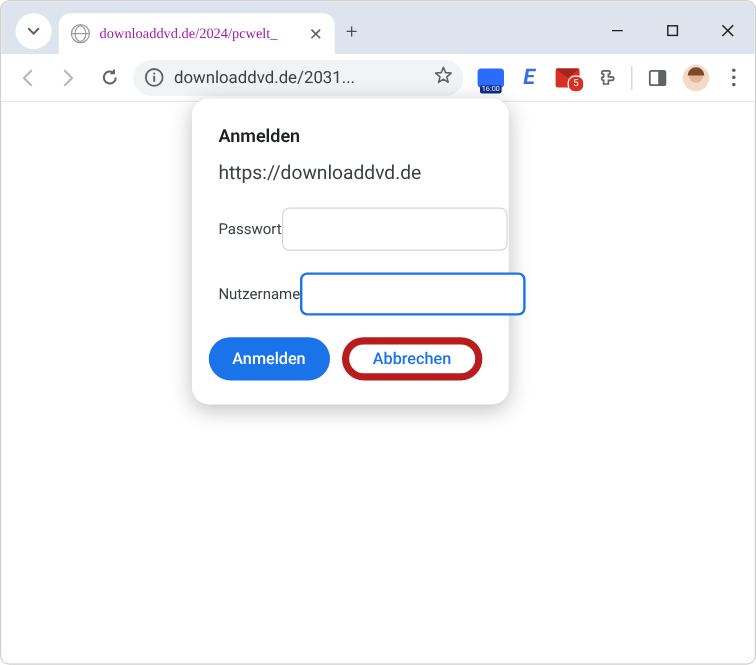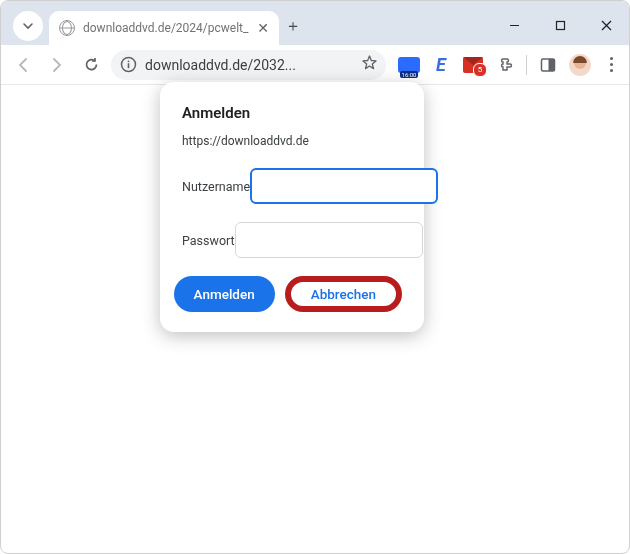--- a/index.html
+++ b/index.html
@@ -4,21 +4,21 @@
 <style>
   * { box-sizing: border-box; margin: 0; padding: 0; font-family: "Segoe UI", Roboto, Arial, sans-serif; }
   body { width: 630px; height: 554px; background: #fff; border: 1px solid #cfcfcf; border-radius: 8px; overflow: hidden; position: relative; }
   .titlebar { height: 44px; background: #dee4ee; display: flex; align-items: flex-end; }
   .tab-group { display: flex; align-items: center; padding-left: 6px; }
   .dropdown-chip { width: 30px; height: 30px; border-radius: 15px; background: #fff; display: flex; align-items: center; justify-content: center; margin: 0 6px 4px 6px; }
   .tab { height: 34px; background: #fff; border-radius: 10px 10px 0 0; display: flex; align-items: center; padding: 0 10px 0 10px; gap: 8px; min-width: 230px; margin-bottom: 0; }
   .favicon { width: 16px; height: 16px; border: 1.5px solid #9a9a9a; border-radius: 50%; position: relative; }
   .favicon::before { content: ""; position: absolute; left: 0; right: 0; top: 50%; border-top: 1.5px solid #9a9a9a; transform: translateY(-50%); }
   .favicon::after { content: ""; position: absolute; top: 0; bottom: 0; left: 50%; width: 8px; border: 1.5px solid #9a9a9a; border-radius: 50%; transform: translateX(-50%); }
-  .tab-title { font-size: 12px; color: #737373; flex: 1; white-space: nowrap; overflow: hidden; }
+  .tab-title { font-size: 12px; color: #a21caf; flex: 1; white-space: nowrap; overflow: hidden; font-family: Liberation Serif, serif; }
   .tab-close { font-size: 14px; color: #5f6368; }
   .new-tab { width: 28px; height: 28px; display: flex; align-items: center; justify-content: center; color: #4a4a4a; font-size: 16px; margin-bottom: 4px; }
   .win-controls { margin-left: auto; display: flex; }
   .win-btn { width: 46px; height: 40px; display: flex; align-items: center; justify-content: center; color: #222; }
   .toolbar { height: 40px; background: #fff; display: flex; align-items: center; padding: 0 8px; gap: 6px; border-bottom: 1px solid #e8e8e8; }
   .tb-btn { width: 28px; height: 28px; display: flex; align-items: center; justify-content: center; color: #5f6368; border-radius: 14px; }
   .tb-btn.disabled { color: #b8b8b8; }
   .omnibox { flex: 1; height: 30px; background: #f1f3f4; border-radius: 16px; display: flex; align-items: center; padding: 0 8px; gap: 8px; }
   .omnibox .site-icon { width: 18px; height: 18px; display: flex; align-items: center; justify-content: center; }
   .omnibox .url { font-size: 14px; color: #3c4043; flex: 1; white-space: nowrap; overflow: hidden; }
@@ -33,21 +33,21 @@
   .puzzle svg, .side svg { width: 18px; height: 18px; }
   .avatar { width: 22px; height: 22px; border-radius: 50%; background: #f5d9c8; position: relative; overflow: hidden; }
   .avatar::before { content: ""; position: absolute; top: 3px; left: 5px; width: 12px; height: 12px; background: #e8b497; border-radius: 50%; }
   .avatar::after { content: ""; position: absolute; top: 2px; left: 4px; width: 14px; height: 7px; background: #7a4a2b; border-radius: 7px 7px 0 0; }
   .dots { width: 20px; display: flex; flex-direction: column; align-items: center; gap: 3px; }
   .dots span { width: 3px; height: 3px; background: #5f6368; border-radius: 50%; }
   .divider { width: 1px; height: 20px; background: #d0d0d0; }
   .viewport { position: absolute; top: 84px; left: 1px; right: 1px; bottom: 1px; background: #fff; }
   .dialog { position: absolute; top: -3px; left: 158px; width: 264px; background: #fff; border-radius: 14px; box-shadow: 0 4px 18px rgba(0,0,0,0.25); padding: 22px 22px 20px 22px; }
   .dialog h2 { font-size: 15px; color: #202124; font-weight: 600; margin-bottom: 12px; }
-  .dialog .site { font-size: 12px; color: #3c4043; margin-bottom: 20px; }
+  .dialog .site { font-size: 16px; color: #3c4043; margin-bottom: 20px; }
   .form-row { display: flex; align-items: center; margin-bottom: 18px; }
   .form-row label { width: 86px; font-size: 12.5px; color: #3c4043; }
   .form-row input { flex: 1; height: 36px; border: 1px solid #d4d6da; border-radius: 6px; padding: 0 10px; font-size: 13px; outline: none; }
   .form-row input.focused { border: 2px solid #1a73e8; padding: 0 9px; }
   .dialog-actions { display: flex; justify-content: flex-end; gap: 10px; margin-top: 6px; padding-left: 86px; }
   .btn { height: 36px; padding: 0 20px; border-radius: 18px; font-size: 13.5px; font-weight: 500; border: none; cursor: pointer; display: flex; align-items: center; }
   .btn-primary { background: #1a73e8; color: #fff; }
   .btn-secondary { background: #fff; color: #1a73e8; border: 6px solid #b91c1c; }
 </style>
 </head>
@@ -105,21 +105,21 @@
       </svg>
     </div>
   <div class="omnibox">
     <span class="site-icon">
         <svg width="17" height="17" viewBox="0 0 17 17">
           <circle cx="8.5" cy="8.5" r="7" stroke="#5f6368" stroke-width="1.5" fill="none"></circle>
           <circle cx="8.5" cy="5.3" r="0.9" fill="#5f6368"></circle>
           <rect x="7.7" y="7.2" width="1.6" height="5" fill="#5f6368"></rect>
         </svg>
       </span>
-    <span class="url">downloaddvd.de/2032...</span>
+    <span class="url">downloaddvd.de/2031...</span>
     <span><svg width="17" height="17" viewBox="0 0 17 17">
           <path d="M8.5 2 L10.3 6.5 L15 6.9 L11.3 10 L12.5 14.6 L8.5 12 L4.5 14.6 L5.7 10 L2 6.9 L6.7 6.5 Z" stroke="#5f6368" stroke-width="1.3" fill="none" stroke-linejoin="round"></path>
         </svg></span>
   </div>
   <div class="ext-icons">
     <div class="ext">
         <div class="ext-blue" data-label="16:00"></div>
       </div>
     <div class="ext ext-wing">E</div>
     <div class="ext">
@@ -144,25 +144,25 @@
         <span></span>
       </div>
   </div>
 </div>
 
 <div class="viewport">
   <div class="dialog">
     <h2>Anmelden</h2>
     <div class="site">https://downloaddvd.de</div>
     <div class="form-row">
+      <label>Passwort</label>
+      <input type="password" value="" style="">
+    </div>
+    <div class="form-row">
       <label>Nutzername</label>
       <input type="text" class="focused" autofocus="" value="" style="">
-    </div>
-    <div class="form-row">
-      <label>Passwort</label>
-      <input type="password" value="" style="">
     </div>
     <div class="dialog-actions">
       <button class="btn btn-primary">Anmelden</button>
       <button class="btn btn-secondary">Abbrechen</button>
     </div>
   </div>
 </div>
 
 </body></html>

